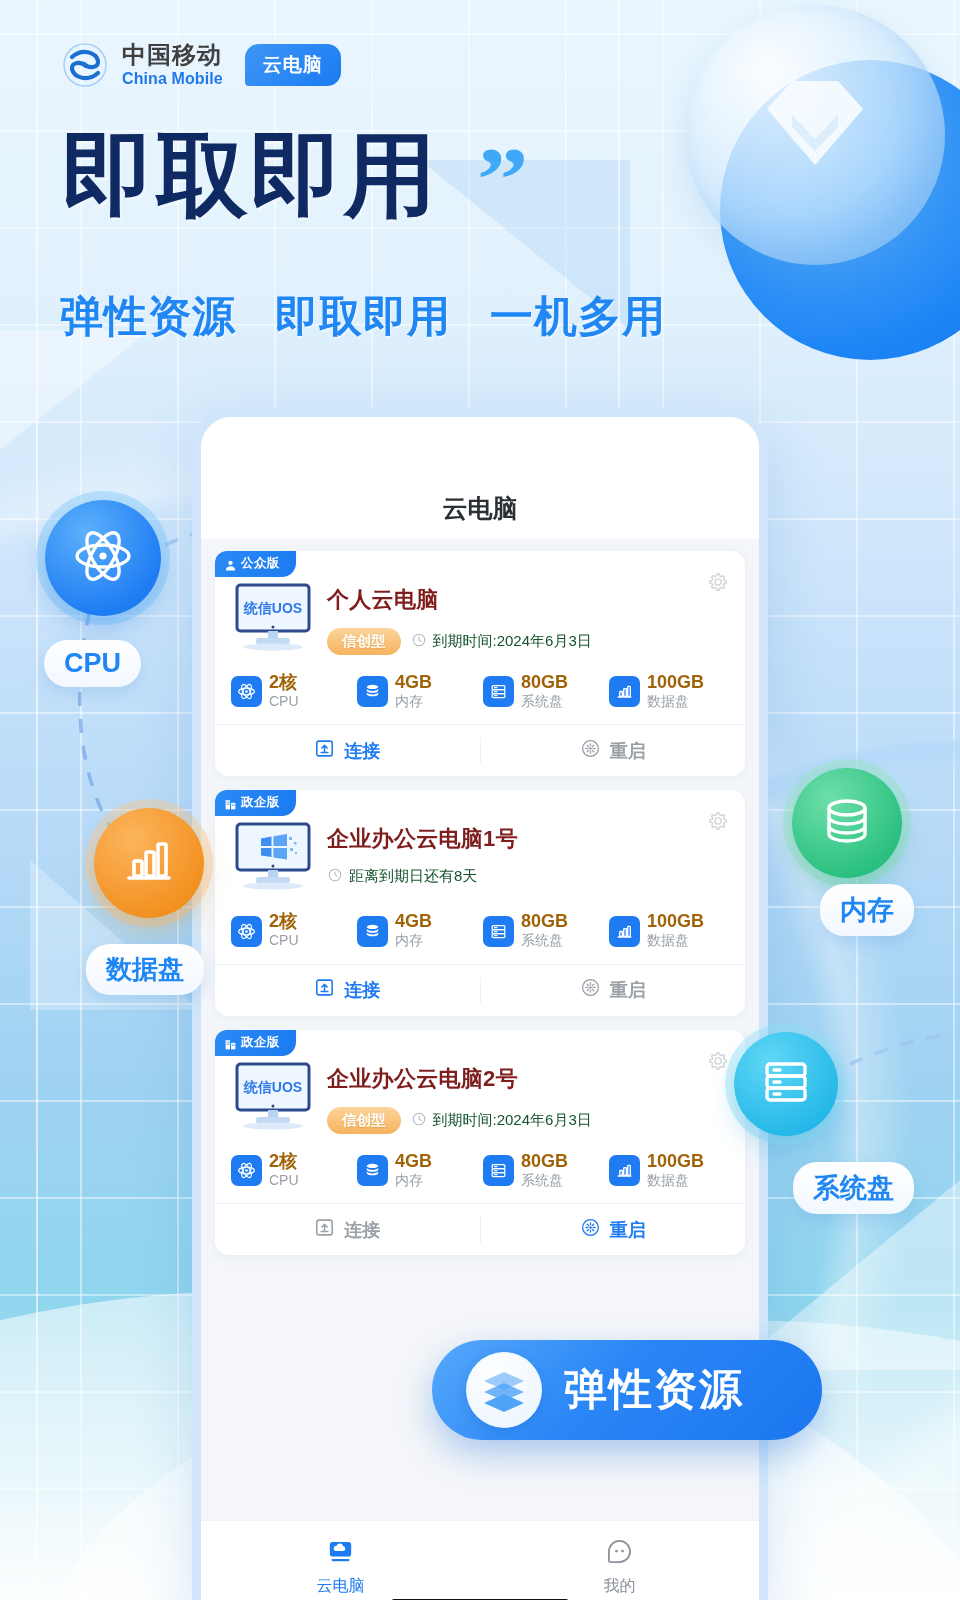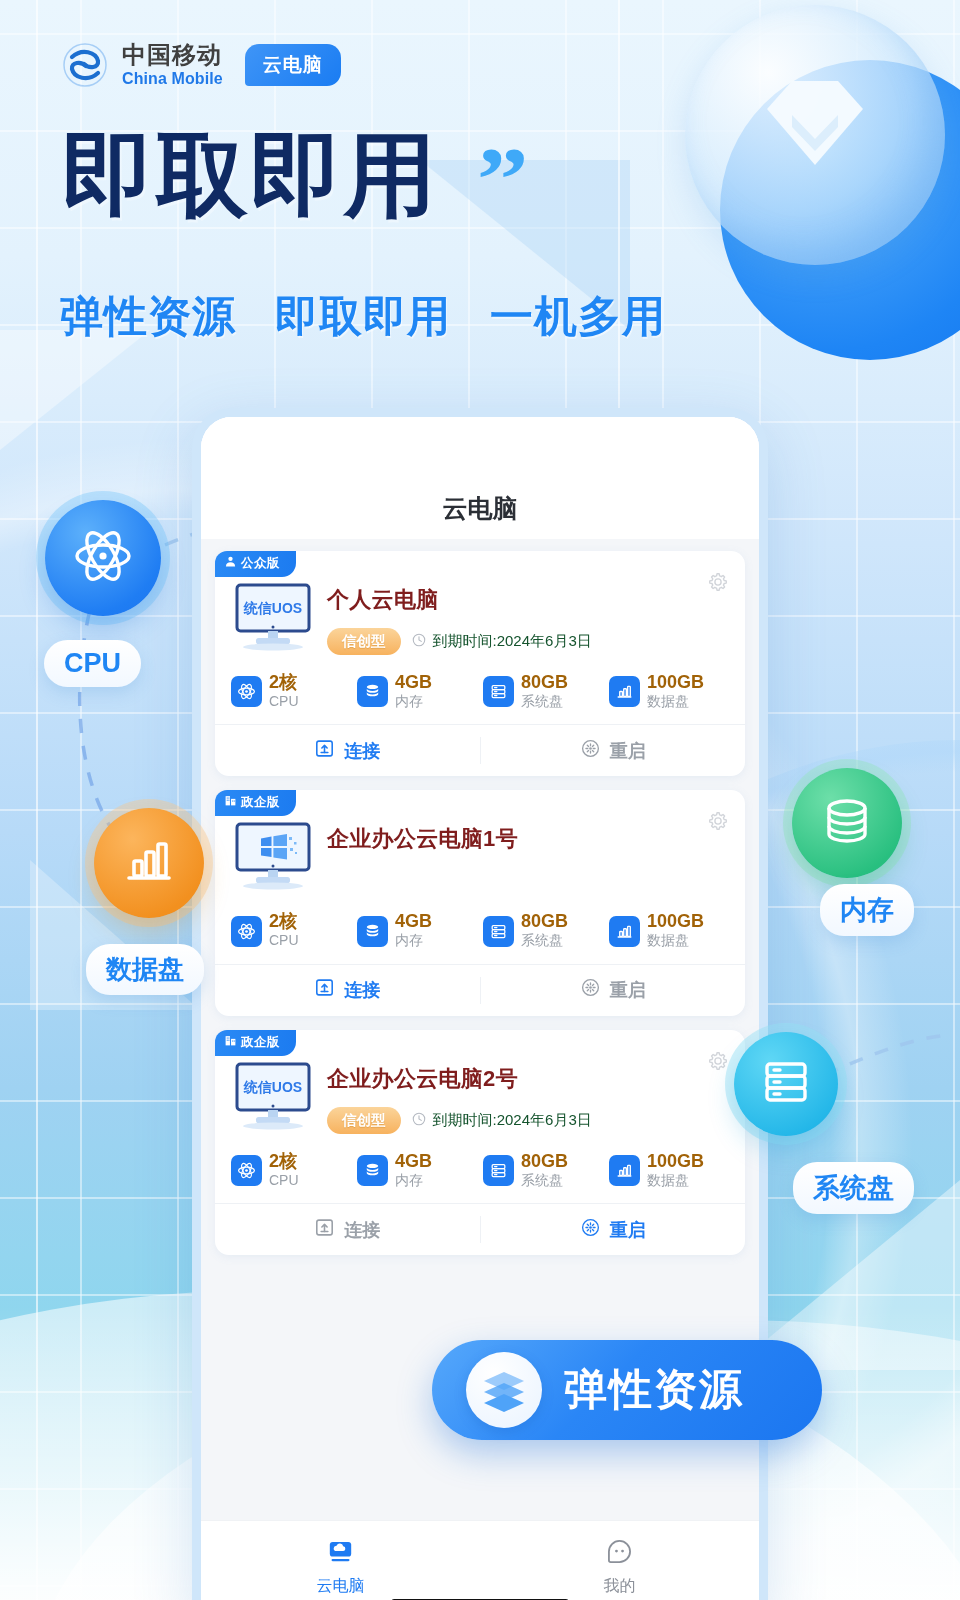--- a/index.html
+++ b/index.html
@@ -157,21 +157,21 @@
   .card {
     background:#fff; border-radius:14px; margin-bottom:14px;
     position:relative; box-shadow:0 2px 10px rgba(110,150,200,.10);
   }
   .ribbon {
     position:absolute; left:0; top:0;
     background:linear-gradient(100deg,#2a8af5,#1c7bf0);
     color:#fff; font-size:12.5px; font-weight:bold;
     padding:4px 16px 5px 9px;
     border-radius:12px 0 14px 0;
-    display:flex; align-items:flex-start; gap:4px;
+    display:flex; align-items:flex-end; gap:4px;
     letter-spacing:.4px;
   }
   .ribbon svg { display:block; }
   .card-top { display:flex; padding:30px 18px 2px 16px; }
   .monitor { width:84px; flex:none; margin-right:12px; margin-top:2px; }
   .card-info { flex:1; padding-top:4px; }
   .card-name { font-size:22px; font-weight:bold; color:#7f1d1d; letter-spacing:.3px; }
   .card-meta { display:flex; align-items:center; gap:10px; margin-top:13px; }
   .type-badge {
     background:linear-gradient(180deg,#fbd49a,#f7b25e);
@@ -493,20 +493,30 @@
                     <rect x="34" y="17" width="2" height="2"></rect>
                   </g>
       </g>
       <rect x="37" y="48" width="10" height="7" fill="#b9d4f2"></rect>
       <rect x="25" y="55" width="34" height="6" rx="2.6" fill="#c3daf5"></rect>
       <ellipse cx="42" cy="64" rx="30" ry="3.4" fill="#dceaf9"></ellipse>
       <circle cx="42" cy="44" r="1.5" fill="#2c4b8e"></circle>
     </svg></div>
       <div class="card-info">
         <div class="card-name">企业办公云电脑1号</div>
+        <div class="card-meta">
+
+          <span class="expiry">
+            <span><svg width="16" height="16" viewBox="0 0 24 24">
+                      <circle cx="12" cy="12" r="8.6" fill="none" stroke="#b5bac2" stroke-width="1.6"></circle>
+                      <path d="M12 7.3V12l3.4 2.1" fill="none" stroke="#b5bac2" stroke-width="1.6" stroke-linecap="round"></path>
+                    </svg></span>
+            <span>距离到期日还有8天</span>
+          </span>
+        </div>
       </div>
     </div>
     <div class="specs">
     <div class="spec">
       <span class="spec-ico">
                 <svg width="19" height="19" viewBox="0 0 24 24">
                   <g fill="none" stroke="#fff" stroke-width="1.5">
                     <ellipse cx="12" cy="12" rx="10" ry="4.3"></ellipse>
                     <ellipse cx="12" cy="12" rx="10" ry="4.3" transform="rotate(60 12 12)"></ellipse>
                     <ellipse cx="12" cy="12" rx="10" ry="4.3" transform="rotate(120 12 12)"></ellipse>

